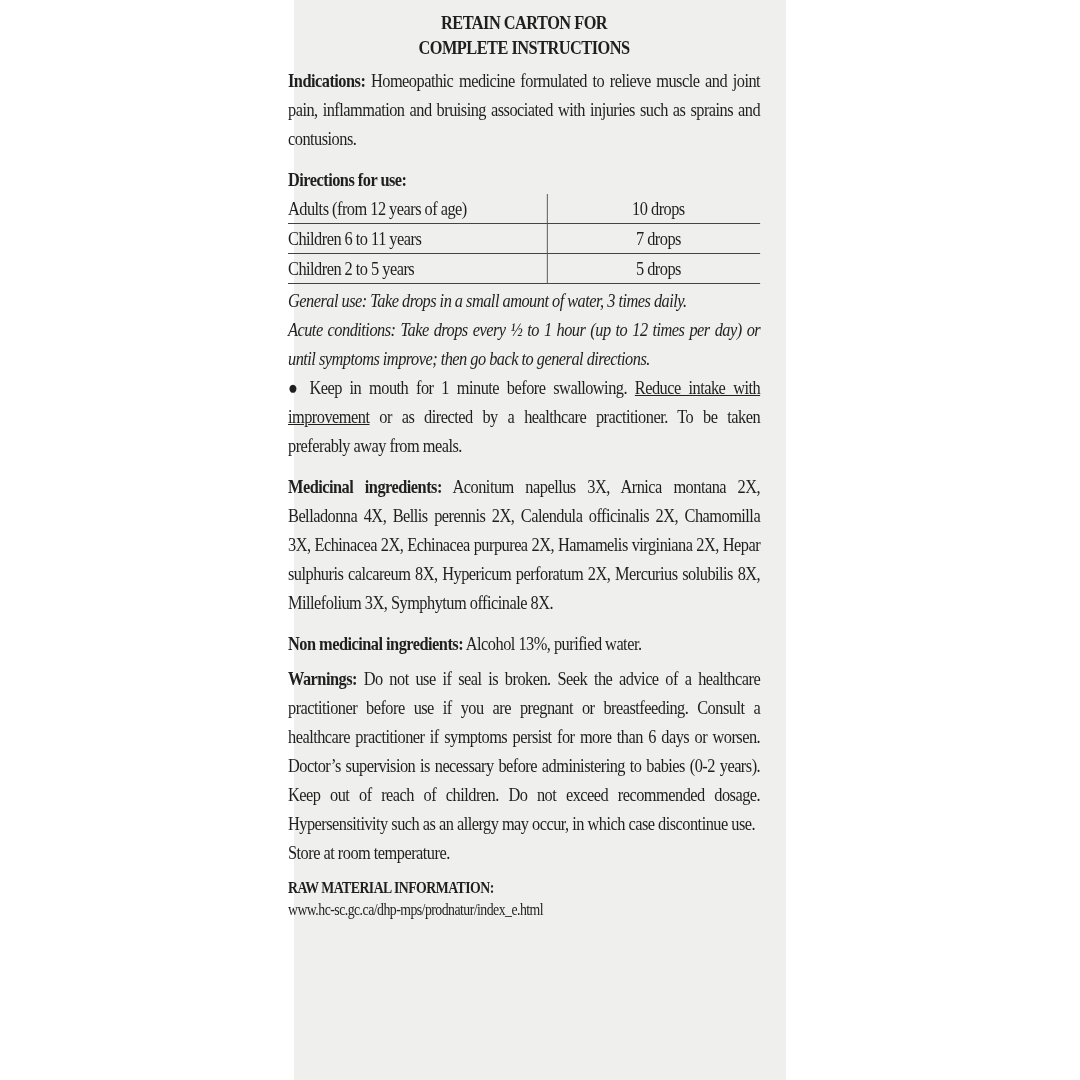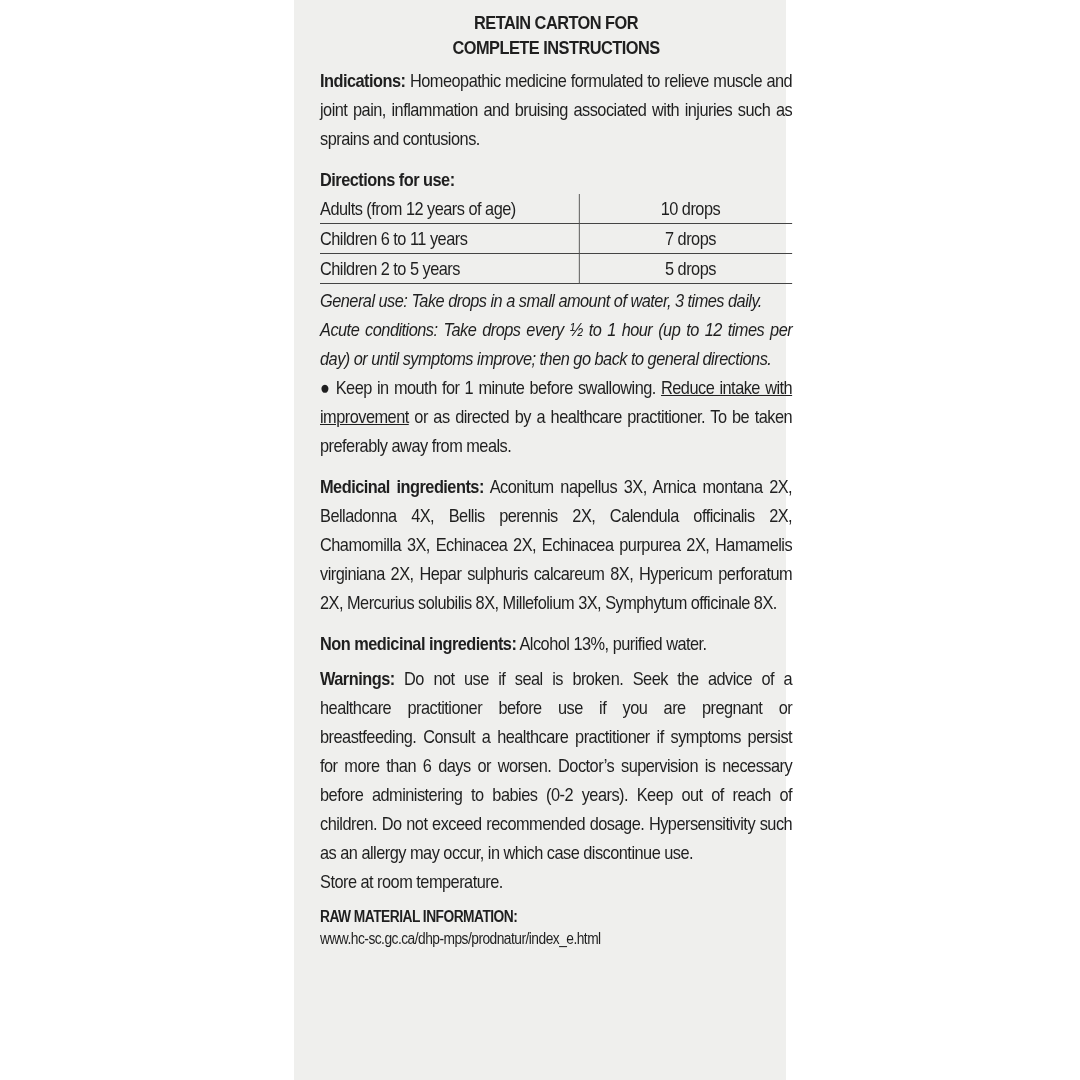--- a/index.html
+++ b/index.html
@@ -2,22 +2,22 @@
 <html><head>
 <meta charset="utf-8">
 <style>
   html, body { margin:0; padding:0; }
   body { width:1080px; height:1080px; background:#ffffff; position:relative; overflow:hidden; }
   .panel {
     position:absolute; left:294px; top:0; width:492px; height:1080px;
     background:#efefed;
   }
   .content {
-    position:absolute; left:320px; top:10px; width:472px;
-    font-family:Liberation Sans, sans-serif; color:#1f1f1f;
+    position:absolute; left:288px; top:10px; width:472px;
+    font-family:Liberation Serif, serif; color:#1f1f1f;
     font-size:19px; line-height:29px; letter-spacing:-0.6px;
   }
   .cond { transform:scaleX(0.86); transform-origin:left top; width:549px; }
   .title { text-align:center; font-weight:bold; font-size:19px; line-height:25px; margin:0 0 6px 0; }
   .para { text-align:justify; margin:0 0 6px 0; }
   b { font-weight:bold; }
   .it { font-style:italic; }
   .u { text-decoration:underline; }
   table.dose { border-collapse:collapse; width:100%; margin:0 0 2px 0; }
   table.dose td { border-bottom:1.5px solid #444; padding:0; line-height:29px; height:29px; }

